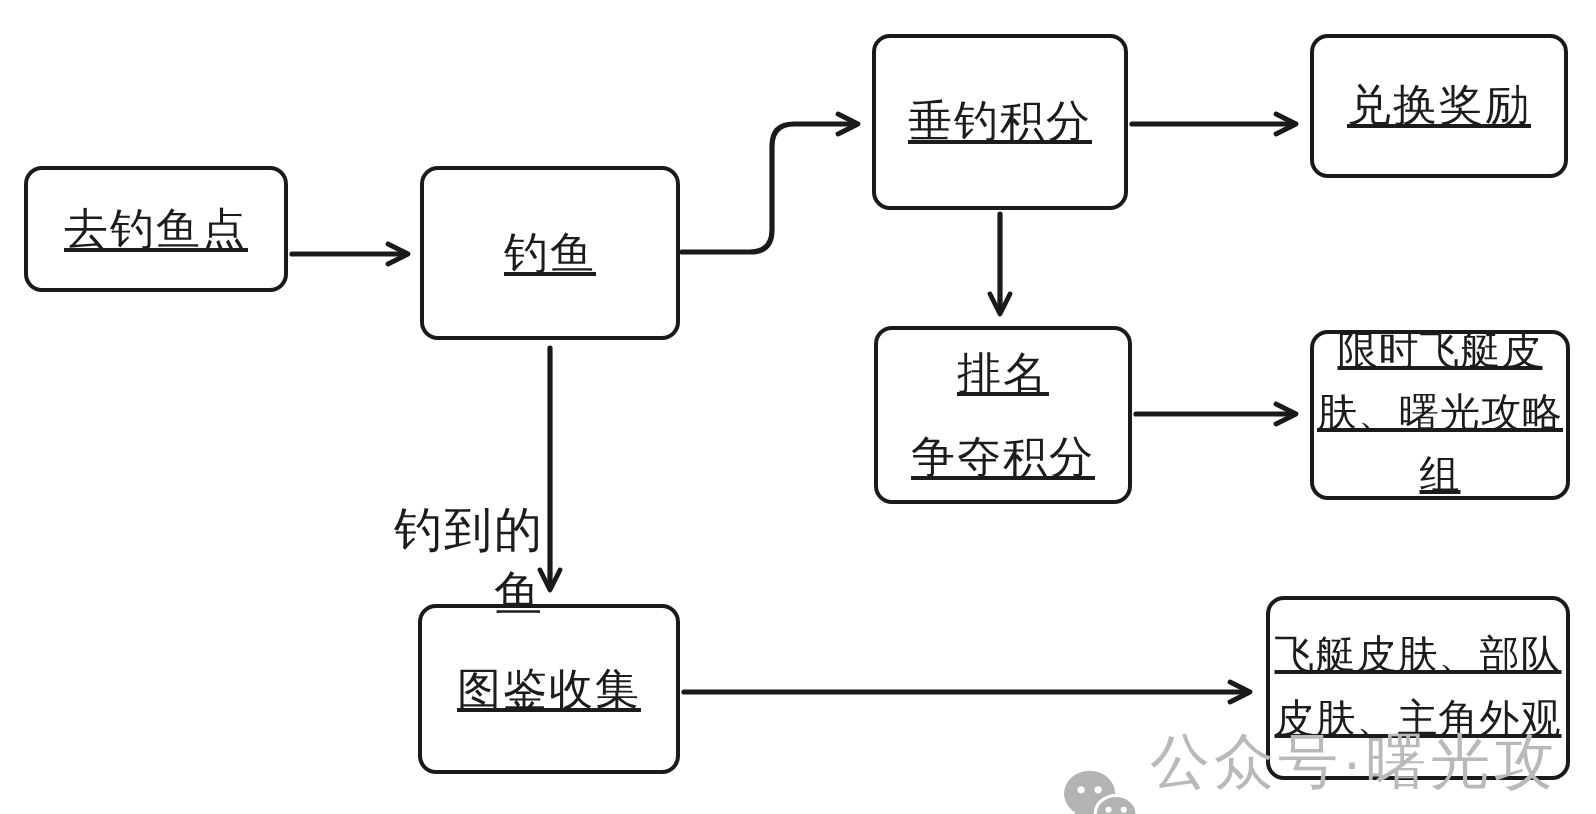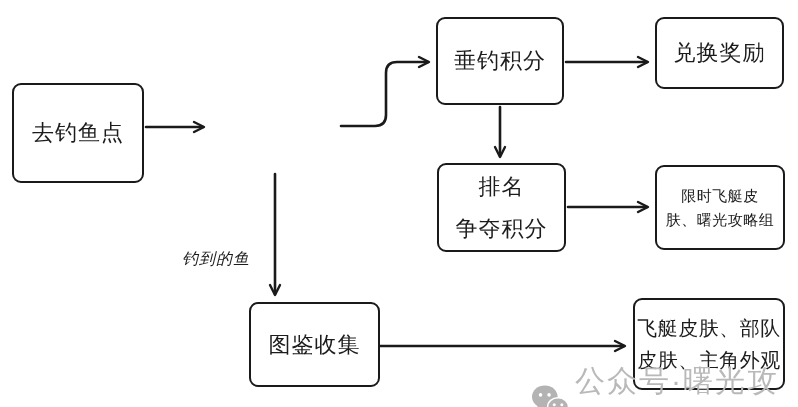--- a/index.html
+++ b/index.html
@@ -29,38 +29,38 @@
     border-radius: 9px;
     display: flex;
     flex-direction: column;
     align-items: center;
     justify-content: center;
     text-align: center;
     color: #1c1c1c;
     z-index: 2;
     font-size: 22px;
     letter-spacing: 1px;
+    text-decoration: underline;
   }
   .box .line { display: block; line-height: 1.35; }
   .box.two-line .line { line-height: 1.9; }
-  .box.small { font-size: 15px; letter-spacing: 0.5px; }
+  .box.small { font-size: 20px; letter-spacing: 0.5px; }
   .box.small .line { line-height: 1.55; }
   .box.medium { font-size: 20px; letter-spacing: 0.5px; text-align: center; }
   .box.medium .line { line-height: 1.6; }
   .edge-label {
     position: absolute;
     left: 182px;
     top: 249px;
     width: 90px;
-    text-align: left;
-    font-size: 16px;
+    text-align: right;
+    font-size: 24px;
     color: #1c1c1c;
     letter-spacing: 1px;
     z-index: 2;
-    font-style: italic;
   }
   .watermark {
     position: absolute;
     left: 531px;
     top: 361px;
     display: flex;
     align-items: center;
     gap: 6px;
     color: #b9b9b9;
     font-size: 30px;
@@ -85,44 +85,47 @@
       <path d="M146,127 L203,127" marker-end="url(#ah)"></path>
       <path d="M341,126 L375,126 Q386,126 386,115 L386,73 Q386,62 397,62 L428,62" marker-end="url(#ah)"></path>
       <path d="M566,62 L647,62" marker-end="url(#ah)"></path>
       <path d="M500,107 L500,156" marker-end="url(#ah)"></path>
       <path d="M568,207 L647,207" marker-end="url(#ah)"></path>
       <path d="M275,174 L275,294" marker-end="url(#ah)"></path>
       <path d="M342,346 L624,346" marker-end="url(#ah)"></path>
     </g>
   </svg>
 
-  <div class="box" style="left:12px; top:83px; width:132px; height:100px;">
+  <div class="box" style="left:12px; top:83px; width:132px; height:63px;">
     <span class="line">去钓鱼点</span>
   </div>
 
+  <div class="box" style="left:210px; top:83px; width:130px; height:87px;">
+    <span class="line">钓鱼</span>
+  </div>
 
   <div class="box" style="left:436px; top:17px; width:128px; height:88px;">
     <span class="line">垂钓积分</span>
   </div>
 
   <div class="box" style="left:655px; top:17px; width:129px; height:72px;">
     <span class="line">兑换奖励</span>
   </div>
 
   <div class="box two-line" style="left:437px; top:163px; width:129px; height:89px;">
     <span class="line">排名</span>
     <span class="line">争夺积分</span>
   </div>
 
   <div class="box small" style="left:655px; top:165px; width:130px; height:85px;">
     <span class="line">限时飞艇皮</span>
     <span class="line">肤、曙光攻略组</span>
   </div>
 
-  <div class="box" style="left:209px; top:302px; width:131px; height:85px;margin-left:40px;">
+  <div class="box" style="left:209px; top:302px; width:131px; height:85px;">
     <span class="line">图鉴收集</span>
   </div>
 
   <div class="box medium" style="left:633px; top:298px; width:152px; height:92px;">
     <span class="line">飞艇皮肤、部队</span>
     <span class="line">皮肤、主角外观</span>
   </div>
 
   <div class="edge-label">钓到的鱼</div>
 

